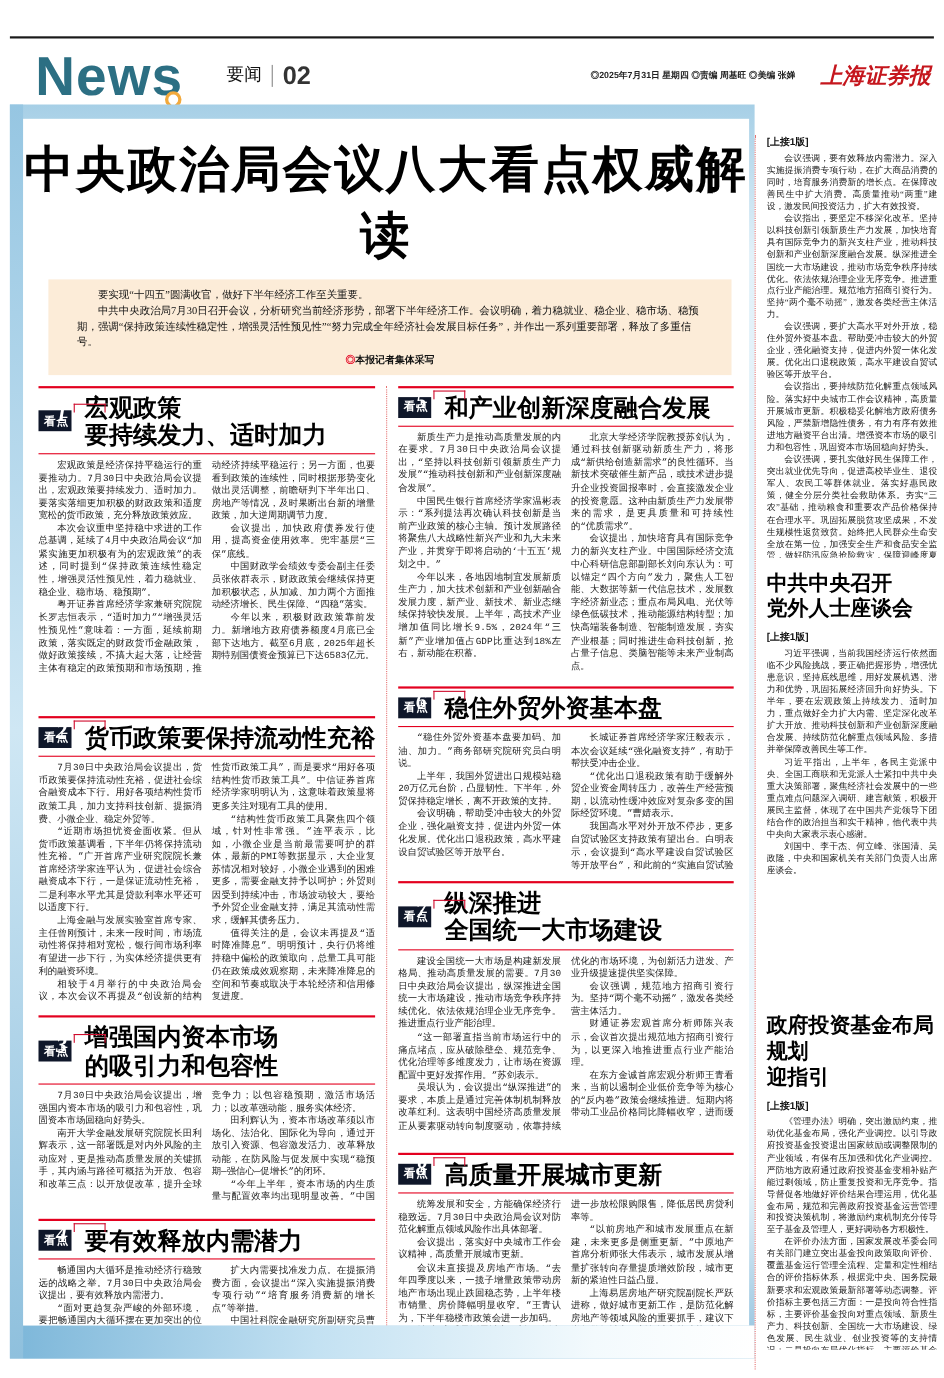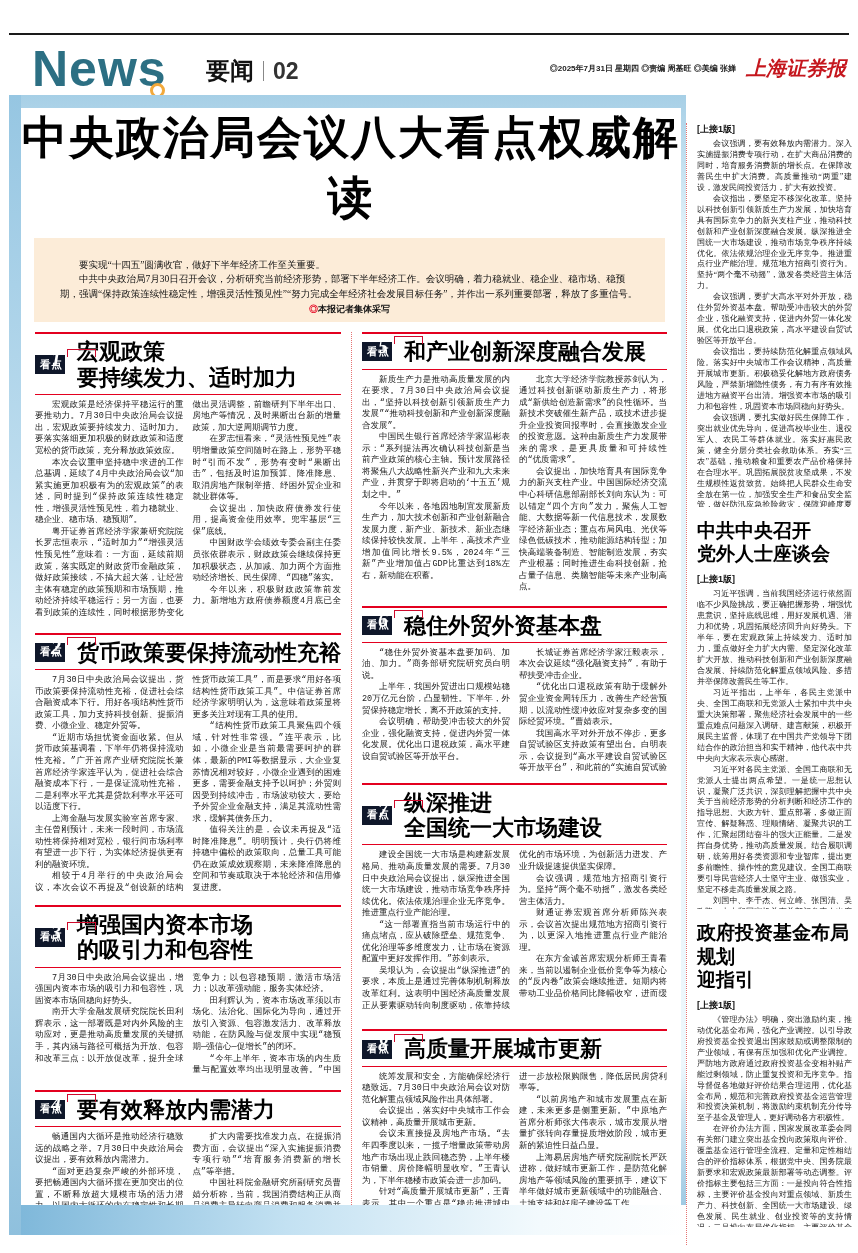--- a/index.html
+++ b/index.html
@@ -4,36 +4,36 @@
 <style>
   *{margin:0;padding:0;box-sizing:border-box}
   html,body{background:#fff}
   body{width:858px;height:1253px;position:relative;overflow:hidden;font-family:"Liberation Sans",sans-serif;color:#111}
   .toprule{position:absolute;left:9px;right:9px;top:33px;height:2px;background:#1a1a1a}
   
   .logo{position:absolute;left:32px;top:44px;font-size:50px;line-height:1;font-weight:800;color:#2c6f83;letter-spacing:1px}
   .bubble{position:absolute;left:150px;top:83px;width:15px;height:15px;border:3px solid #f2a93b;border-radius:50% 50% 50% 0;transform:rotate(-45deg);background:#fff}
   .yellow-slash{position:absolute;left:166px;top:97px;width:4px;height:20px;background:#ffd34d;transform:rotate(32deg)}
   .seclabel-wrap{position:absolute;left:206px;top:55px;display:flex;align-items:center;gap:9px}
-  .seclabel{font-size:24px;font-weight:700}
+  .seclabel{font-size:16px;font-weight:400}
   .vdiv{width:1px;height:20px;background:#888}
   .pagenum{font-size:23px;font-weight:bold;color:#333}
-  .mast-right{position:absolute;right:12px;top:55px;display:flex;align-items:center;gap:10px}
+  .mast-right{position:absolute;right:12px;top:55px;display:flex;align-items:center;gap:23px}
   .dateline{font-size:8px;font-weight:bold;color:#222}
   .papername{font-size:20px;color:#c5161d;font-weight:900;font-style:italic;font-family:"Liberation Serif",serif}
   
   .main{position:absolute;left:9px;top:95px;width:677px;height:1140px;
         background:linear-gradient(180deg,#a6cfe6 0%,#e2f1f9 12%,#eef7fc 85%,#8fc0dd 100%)}
   .main::before{content:"";position:absolute;left:0;top:0;bottom:0;width:12px;
         background:linear-gradient(180deg,#96c6e2 0%,#cfe7f4 50%,#8fc0dd 100%)}
   .main::after{content:"";position:absolute;left:12px;right:0;bottom:0;height:30px;
         background:linear-gradient(90deg,#7fb8da 0%,#c3e1f2 40%,#f3fafd 78%,#fff 100%)}
   .main-inner{position:absolute;left:12px;top:13px;right:5px;bottom:30px;background:#fff;overflow:hidden;z-index:1}
-  .headline{font-size:45px;font-weight:900;text-align:center;letter-spacing:2px;padding-top:0;font-family:"Liberation Serif",serif;color:#000}
-  .lead{margin:10px 16px 0 13px;background:#fcecd8;padding:20px 26px 6px;font-size:9.5px;line-height:1.5;font-family:"Liberation Serif",serif}
+  .headline{font-size:45px;font-weight:900;text-align:center;letter-spacing:2px;padding-top:16px;font-family:"Liberation Serif",serif;color:#000}
+  .lead{margin:10px 16px 0 23px;background:#fcecd8;padding:8px 26px 6px;font-size:9.5px;line-height:1.5;font-family:"Liberation Serif",serif}
   .lead p{text-indent:2em}
   .lead-byline{text-align:center;font-size:9px;font-weight:bold;margin-top:2px}
   .lead-byline .mark{color:#e3001f}
   
   .cols{display:flex;margin-top:10px;padding:0 14px}
   .col{width:50%}
   .col-l{padding-right:10px}
   .col-r{padding-left:10px;border-left:1px dotted #e57373}
   .story{margin-bottom:7px}
   .sec-head{border-top:2px solid #e3001f;border-bottom:1px solid #e3001f;padding:5px 0 4px;display:flex;align-items:center;margin-bottom:5px}
@@ -106,21 +106,20 @@
       </div>
       <h2 class="sec-title">
                   <span>宏观政策</span>
                   <span>要持续发力、适时加力</span>
                 </h2>
     </div>
     <div class="sec-body">
                 <p>宏观政策是经济保持平稳运行的重要推动力。7月30日中央政治局会议提出，宏观政策要持续发力、适时加力。要落实落细更加积极的财政政策和适度宽松的货币政策，充分释放政策效应。</p>
                 <p>本次会议重申坚持稳中求进的工作总基调，延续了4月中央政治局会议“加紧实施更加积极有为的宏观政策”的表述，同时提到“保持政策连续性稳定性，增强灵活性预见性，着力稳就业、稳企业、稳市场、稳预期”。</p>
                 <p>粤开证券首席经济学家兼研究院院长罗志恒表示，“适时加力”“增强灵活性预见性”意味着：一方面，延续前期政策，落实既定的财政货币金融政策，做好政策接续，不搞大起大落，让经营主体有稳定的政策预期和市场预期，推动经济持续平稳运行；另一方面，也要看到政策的连续性，同时根据形势变化做出灵活调整，前瞻研判下半年出口、房地产等情况，及时果断出台新的增量政策，加大逆周期调节力度。</p>
-                <p>在罗志恒看来，“灵活性预见性”表明增量政策空间随时在路上，形势平稳时“引而不发”，形势有变时“果断出击”，包括及时追加预算、降准降息、取消房地产限制举措、纾困外贸企业和就业群体等。</p>
                 <p>会议提出，加快政府债券发行使用，提高资金使用效率。兜牢基层“三保”底线。</p>
                 <p>中国财政学会绩效专委会副主任委员张依群表示，财政政策会继续保持更加积极状态，从加减、加力两个方面推动经济增长、民生保障、“四稳”落实。</p>
                 <p>今年以来，积极财政政策靠前发力。新增地方政府债券额度4月底已全部下达地方。截至6月底，2025年超长期特别国债资金预算已下达6583亿元。</p>
               </div>
   </section>
 
   <section class="story">
     <div class="sec-head">
       <div class="badge">
         <span class="badge-label">看点</span>
@@ -279,21 +278,20 @@
 
   <article class="s-art">
     <h3 class="s-title">
           <span>中共中央召开</span>
           <span>党外人士座谈会</span>
         </h3>
     <div class="cont-label">[上接1版]</div>
     <div class="s-body">
           <p>习近平强调，当前我国经济运行依然面临不少风险挑战，要正确把握形势，增强忧患意识，坚持底线思维，用好发展机遇、潜力和优势，巩固拓展经济回升向好势头。下半年，要在宏观政策上持续发力、适时加力，重点做好全力扩大内需、坚定深化改革扩大开放、推动科技创新和产业创新深度融合发展、持续防范化解重点领域风险、多措并举保障改善民生等工作。</p>
           <p>习近平指出，上半年，各民主党派中央、全国工商联和无党派人士紧扣中共中央重大决策部署，聚焦经济社会发展中的一些重点难点问题深入调研、建言献策，积极开展民主监督，体现了在中国共产党领导下团结合作的政治担当和实干精神，他代表中共中央向大家表示衷心感谢。</p>
-          <p>习近平对各民主党派、全国工商联和无党派人士提出两点希望。一是统一思想认识，凝聚广泛共识，深刻理解把握中共中央关于当前经济形势的分析判断和经济工作的指导思想、大政方针、重点部署，多做正面宣传、解疑释惑、理顺情绪、凝聚共识的工作，汇聚起团结奋斗的强大正能量。二是发挥自身优势，推动高质量发展。结合履职调研，统筹用好各类资源和专业智库，提出更多前瞻性、操作性的意见建议。全国工商联要引导民营经济人士坚守主业、做强实业，坚定不移走高质量发展之路。</p>
           <p>刘国中、李干杰、何立峰、张国清、吴政隆，中央和国家机关有关部门负责人出席座谈会。</p>
         </div>
   </article>
 
   <article class="s-art">
     <h3 class="s-title">
           <span>政府投资基金布局规划</span>
           <span>迎指引</span>
         </h3>
     <div class="cont-label">[上接1版]</div>

